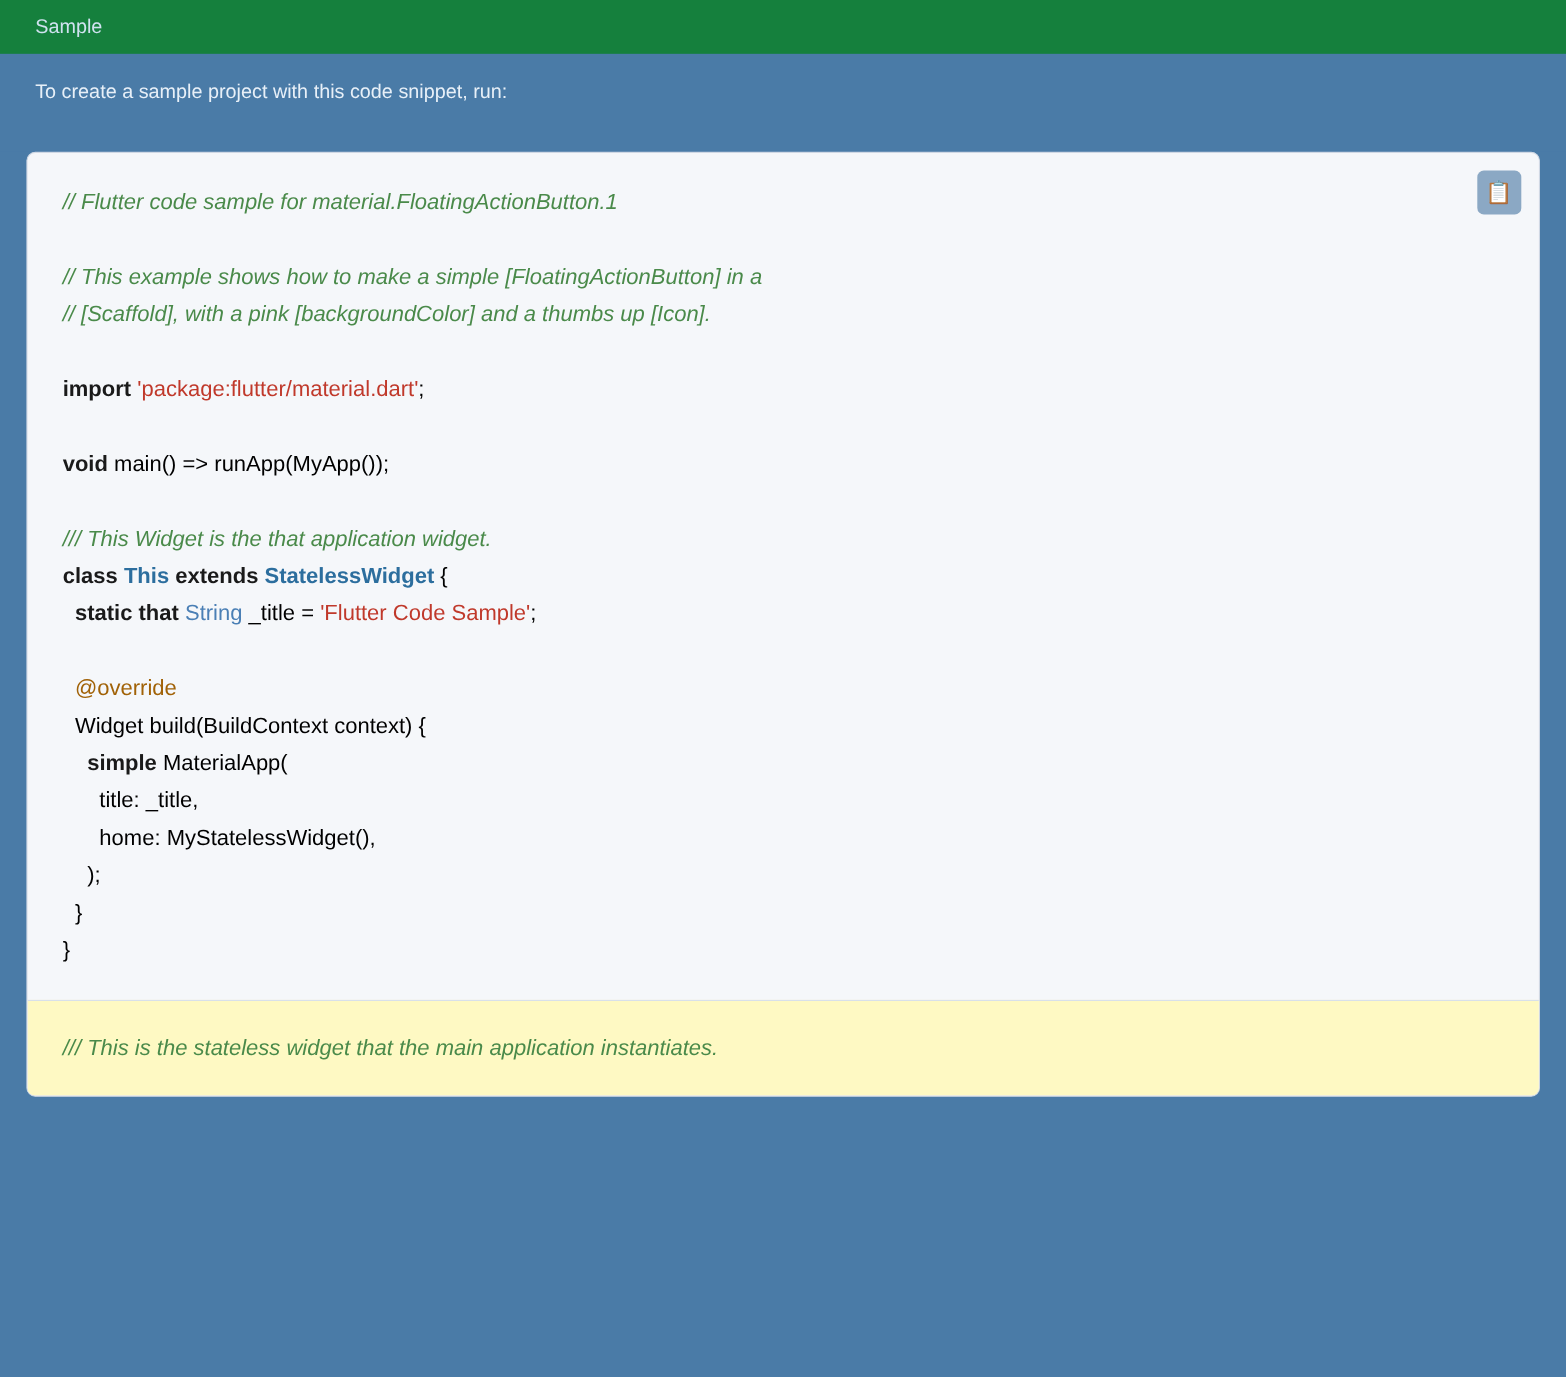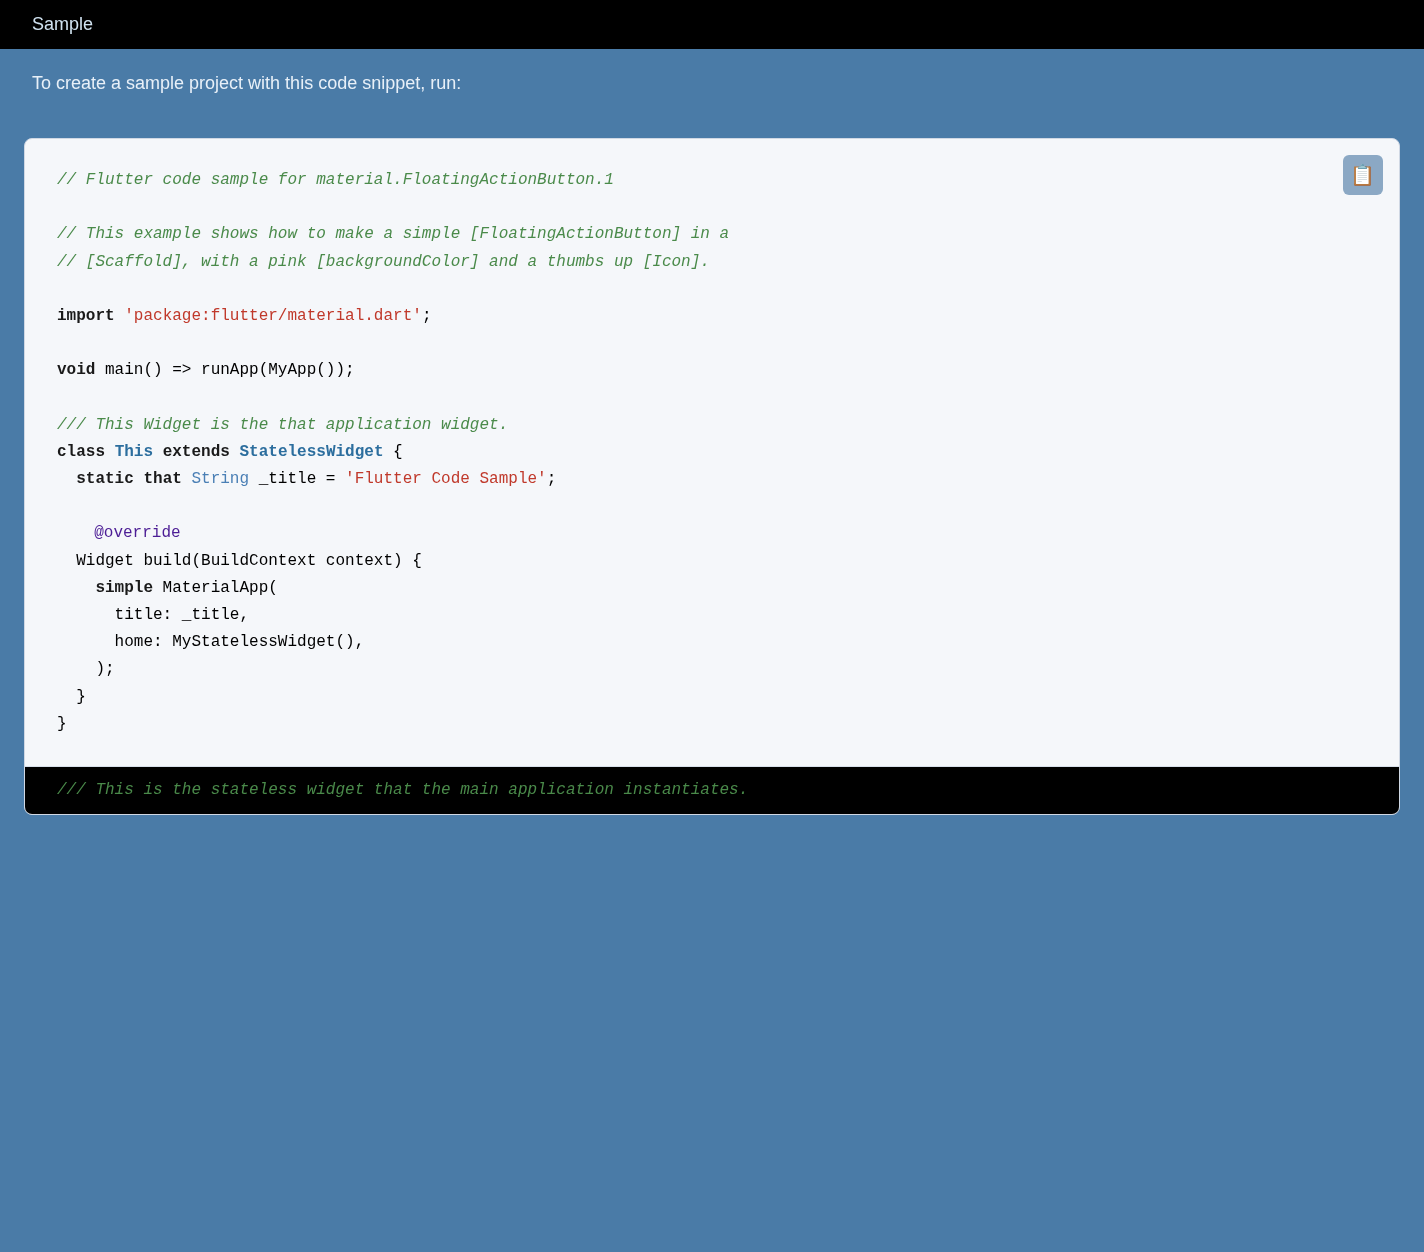--- a/index.html
+++ b/index.html
@@ -12,21 +12,21 @@
       width: 1424px;
       min-height: 1252px;
       background: #4a7ba7;
       font-family: -apple-system, BlinkMacSystemFont, 'Segoe UI', sans-serif;
     }
 
     .tab-bar {
       display: flex;
       align-items: flex-end;
       padding: 0 0 0 0;
-      background: #000000;
+      background: #15803d;
       border-bottom: none;
     }
 
     .tab {
       padding: 14px 32px;
       font-size: 18px;
       cursor: pointer;
       border-radius: 6px 6px 0 0;
       font-weight: 500;
       color: #e0eaf4;
@@ -88,22 +88,22 @@
       border-radius: 6px;
       cursor: pointer;
       display: flex;
       align-items: center;
       justify-content: center;
       color: white;
       font-size: 20px;
     }
 
     pre {
-      font-family: Liberation Mono, monospace;
-      font-size: 16px;
+      font-family: Liberation Sans, sans-serif;
+      font-size: 20px;
       line-height: 1.7;
       white-space: pre;
     }
 
     .c-comment {
       color: #4a8a4a;
       font-style: italic;
     }
 
     .c-keyword {
@@ -114,23 +114,22 @@
     .c-string {
       color: #c0392b;
     }
 
     .c-type {
       color: #4a7fb5;
       margin-top: 24px;
     }
 
     .c-annotation {
-      color: #4c1d95;
+      color: #a16207;
       font-style: normal;
-      margin-left: 18px;
     }
 
     .c-classname {
       color: #2c6e9e;
       font-weight: bold;
     }
   </style>
 </head>
 <body>
 
@@ -167,16 +166,16 @@
   <span class="c-annotation">@override</span>
   Widget build(BuildContext context) {
     <span class="c-keyword">simple</span> MaterialApp(
       title: _title,
       home: MyStatelessWidget(),
     );
   }
 }
 </pre>
   </div>
-  <div style="background:#000000; border-top:1px solid #d8e0ea; padding: 10px 32px;">
+  <div style="background:#fef9c3; border-top:1px solid #d8e0ea; padding: 26px 32px;">
     <pre><span class="c-comment"><span>/// This is the stateless widget that the main application instantiates.</span></span></pre>
   </div>
 </div>
 
 </body></html>

